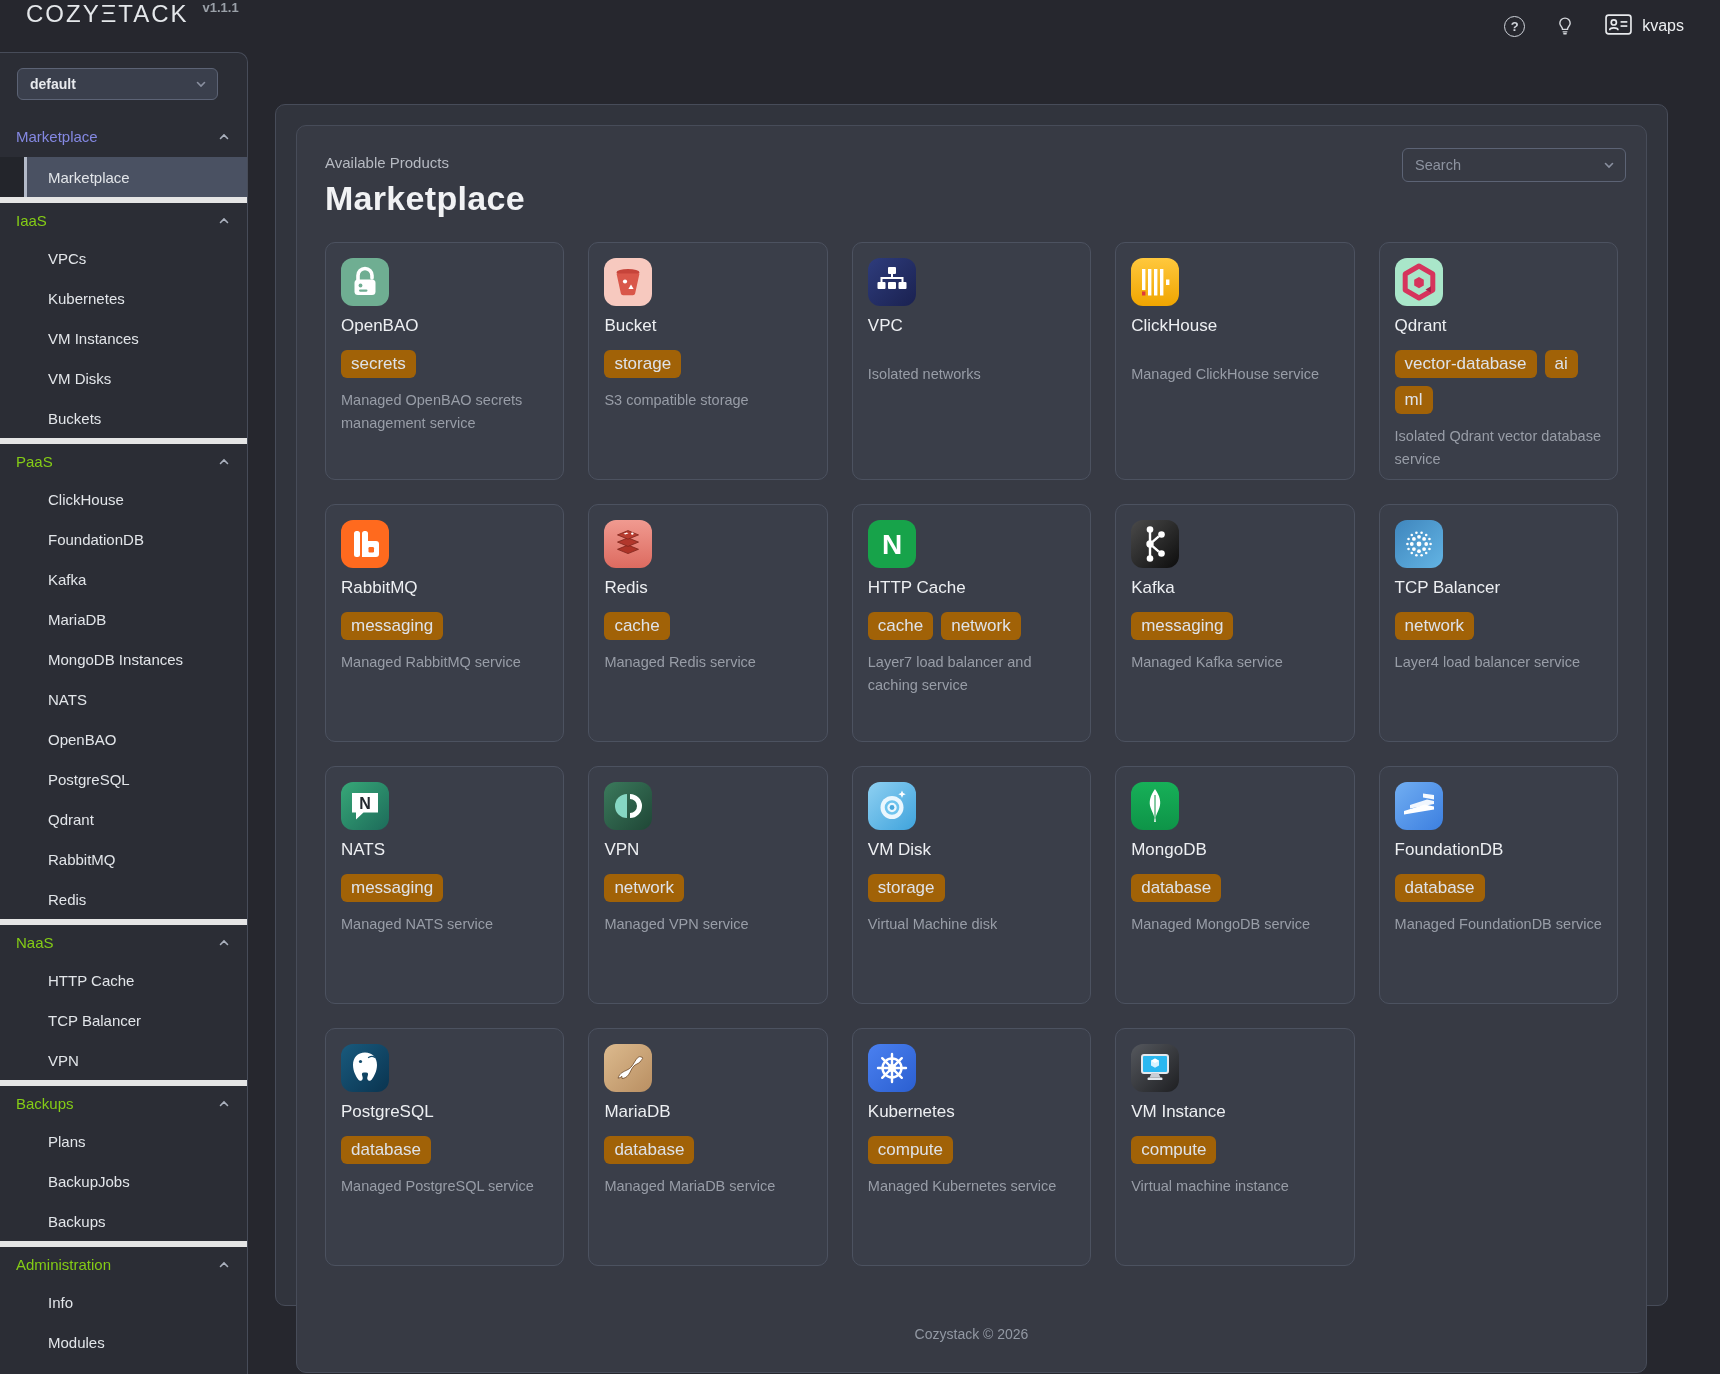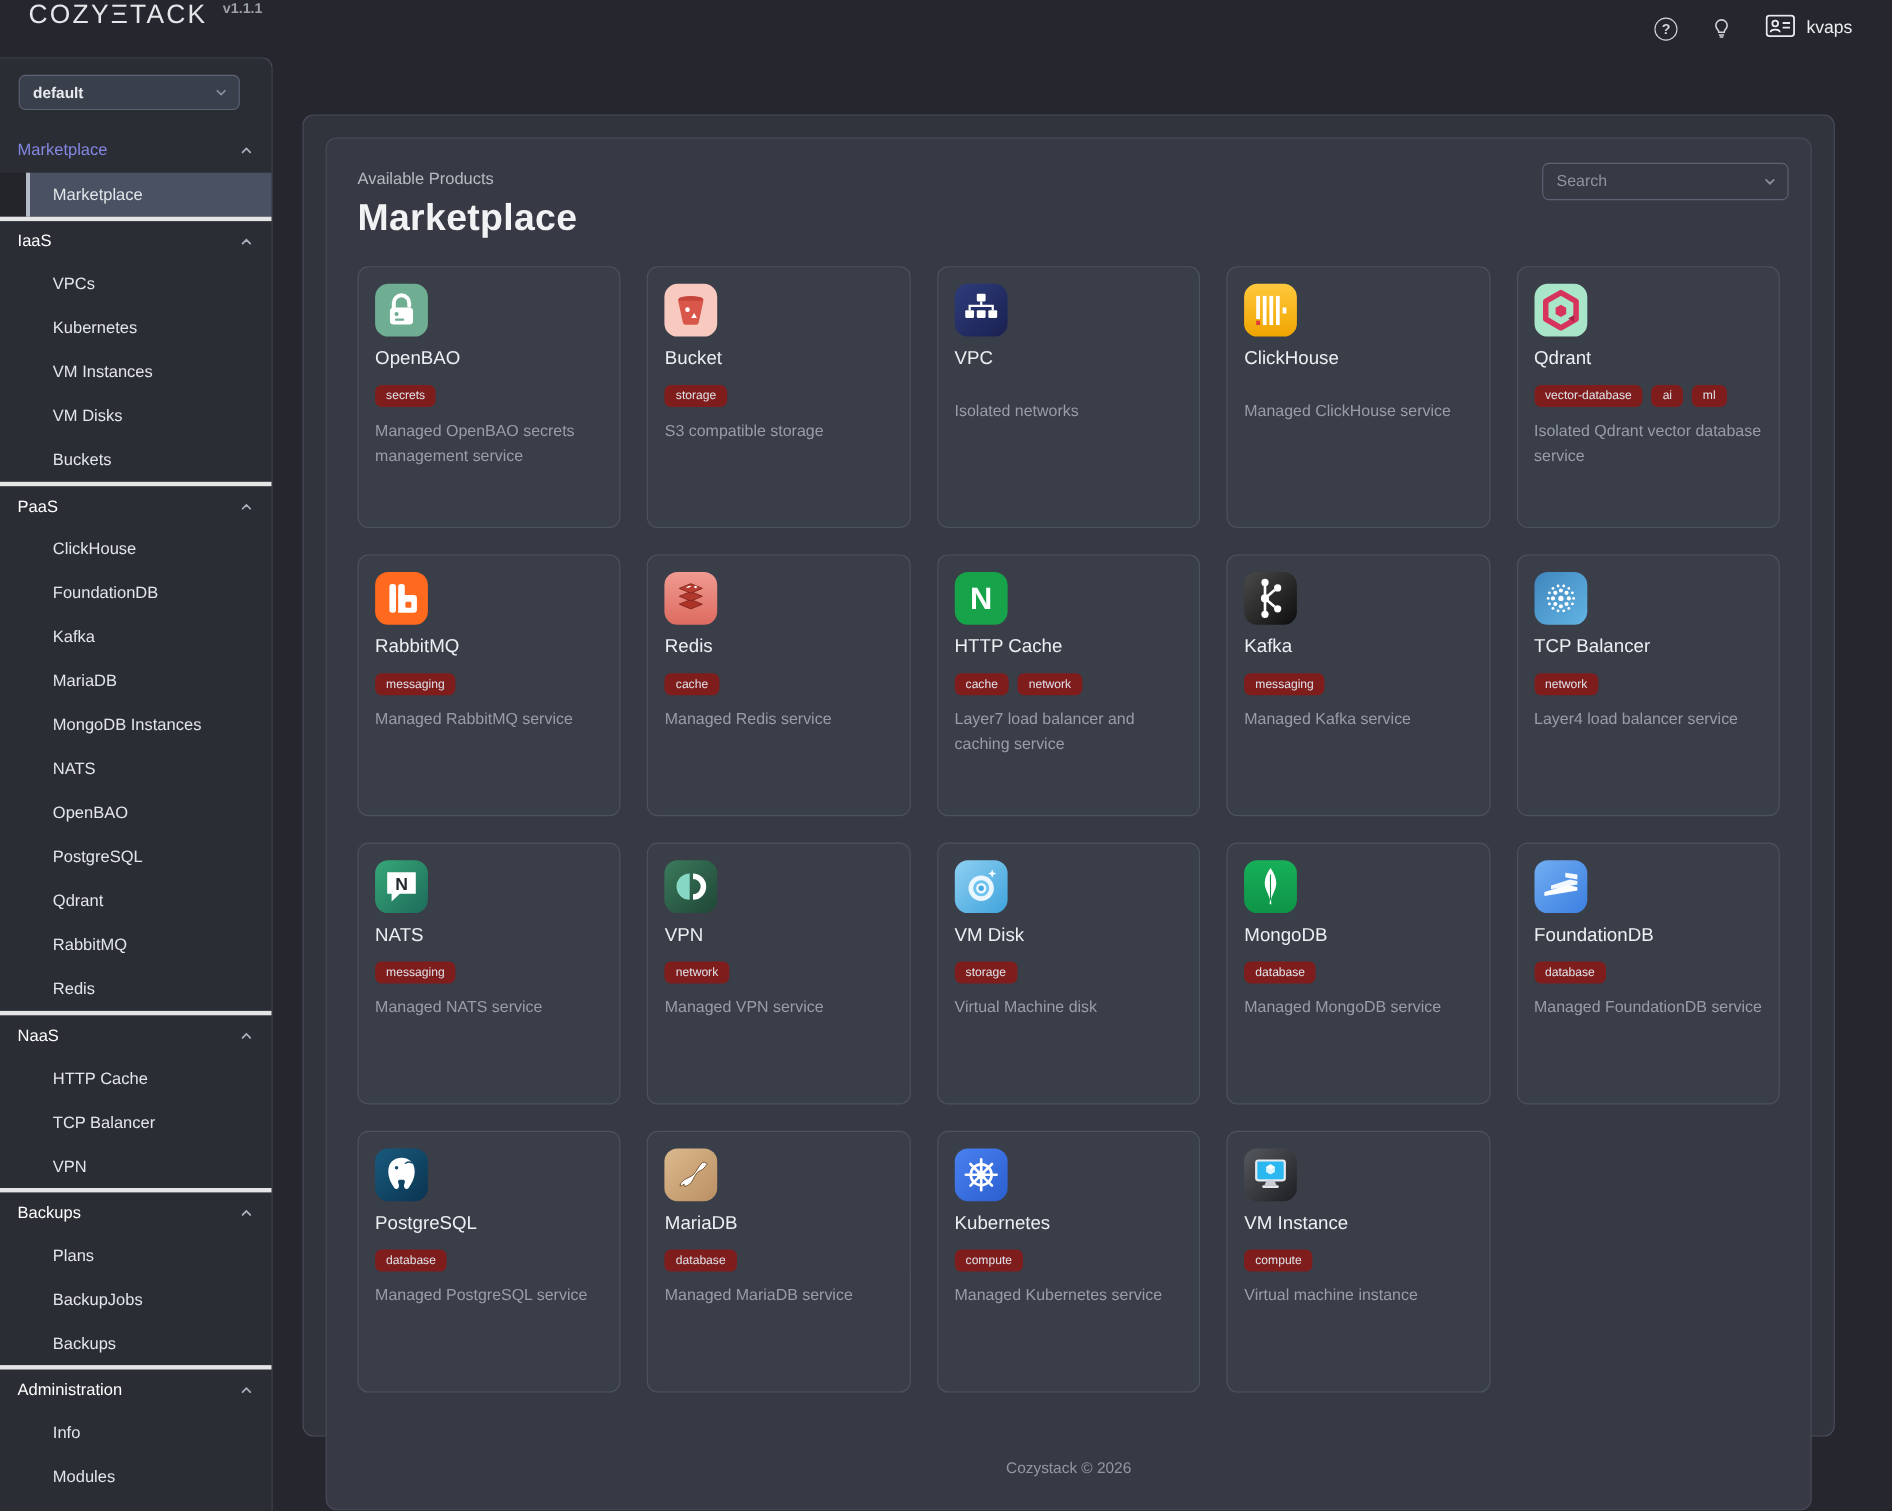--- a/index.html
+++ b/index.html
@@ -20,21 +20,21 @@
   .user-chip { display:flex; align-items:center; gap:10px; color:#eceef0; font-size:16px; cursor:pointer; }
   
   .sidebar { position:absolute; top:52px; left:0; width:248px; height:1322px;
     background:#2b2d35; border-top:1px solid #474c59; border-right:1px solid #474c59;
     border-top-right-radius:10px; padding-top:15px; overflow:hidden; }
   .proj-select { margin:0 29px 16px 17px; height:32px; background:#3a3f4c;
     border:1px solid #5c6375; border-radius:6px; display:flex; align-items:center;
     justify-content:space-between; padding:0 10px 0 12px; color:#e8eaee; font-size:14px;
     font-weight:600; cursor:pointer; }
   .sec-header { height:41px; display:flex; align-items:center; justify-content:space-between;
-    padding:0 17px 0 16px; color:#ffffff; font-size:15px; border-top:4px solid #e5e5e5; cursor:pointer; }
+    padding:0 17px 0 16px; color:#84cc16; font-size:15px; border-top:6px solid #e5e5e5; cursor:pointer; }
   .sec-header.accent { color:#8488e2; border-top:none; }
   .side-item { height:40px; display:flex; align-items:center; padding-left:48px;
     color:#e2e5e9; font-size:15px; cursor:pointer; white-space:nowrap; }
   .side-item.active { background:linear-gradient(to right,#23252b 0,#23252b 24px,#b3bac8 24px,#b3bac8 27px,#4a5162 27px); }
   .chev { display:flex; align-items:center; }
   
   .outer-panel { position:absolute; left:275px; top:104px; width:1393px; height:1202px;
     background:#31343d; border:1px solid #474c59; border-radius:10px; }
   .inner-panel { position:absolute; left:20px; top:20px; width:1351px; height:1248px;
     background:#373a44; border:1px solid #474c59; border-radius:10px; padding:28px; }
@@ -44,21 +44,21 @@
     border:1px solid #5c6375; border-radius:6px; display:flex; align-items:center;
     justify-content:space-between; padding:0 10px 0 12px; color:#8d93a0; font-size:14.5px; cursor:pointer; }
   
   .grid { margin-top:24px; display:grid; grid-template-columns:repeat(5,1fr); gap:24px; }
   .card { background:#3a3e49; border:1px solid #4c5260; border-radius:10px; height:238px;
     padding:15px; cursor:pointer; }
   .card-icon { width:48px; height:48px; border-radius:12px; display:flex; align-items:center;
     justify-content:center; margin-bottom:10px; overflow:hidden; }
   .card-title { color:#edeff2; font-size:17px; font-weight:500; }
   .tag-row { display:flex; gap:8px; margin-top:14px; flex-wrap:wrap; }
-  .tag { background:#7f1d1d; color:#dee2e9; font-size:11px; padding:4px 10px; border-radius:6px; }
+  .tag { background:#a16207; color:#dee2e9; font-size:17px; padding:4px 10px; border-radius:6px; }
   .card-desc { margin-top:11px; color:#989da7; font-size:14.5px; line-height:1.62; }
   .card-desc.no-tags { margin-top:27px; }
   .footer { position:absolute; top:1326px; left:275px; width:1393px; text-align:center;
     color:#9298a3; font-size:14px; }
 </style>
 </head>
 <body>
 
 <header class="app-header">
   <div class="logo">COZYΞTACK</div>

